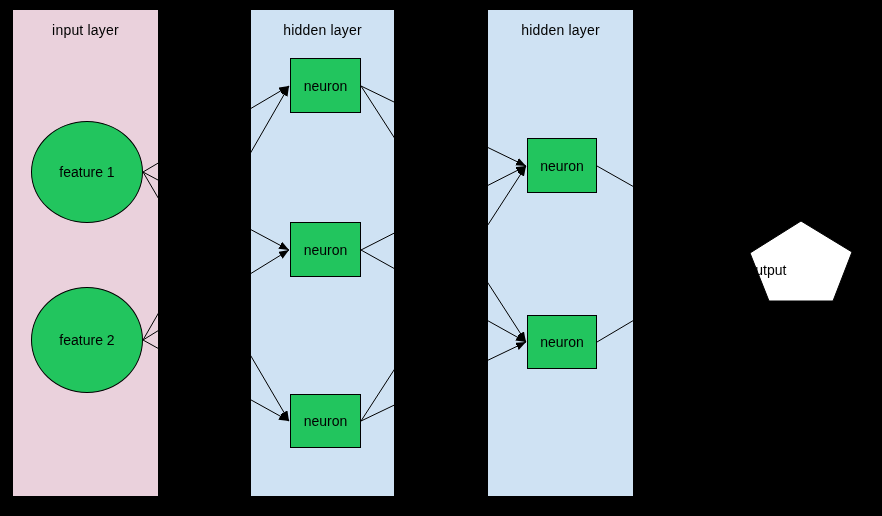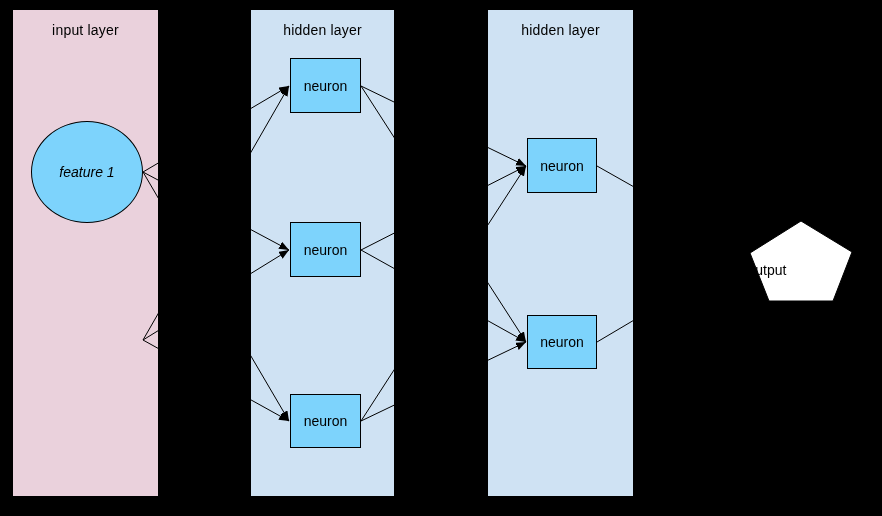--- a/index.html
+++ b/index.html
@@ -29,30 +29,30 @@
   }
   #edge-svg {
     position: absolute;
     left: 0;
     top: 0;
     width: 882px;
     height: 516px;
   }
   .node {
     position: absolute;
-    background: #7dd3fc;
+    background: #22c55e;
     border: 1px solid #000000;
     display: flex;
     align-items: center;
     justify-content: center;
     font-size: 14px;
     color: #000000;
     box-sizing: border-box;
   }
-  .node.ellipse { border-radius: 50%; font-style: italic; }
+  .node.ellipse { border-radius: 50%; }
   .pent-label {
     position: absolute;
     font-size: 14px;
     color: #000000;
     text-align: center;
   }
 </style>
 </head>
 <body>
 
@@ -93,20 +93,23 @@
         <line x1="597" y1="166" x2="749" y2="252" stroke="#000000" stroke-width="1" marker-end="url(#arrow)"></line>
         <line x1="597" y1="342" x2="749" y2="252" stroke="#000000" stroke-width="1" marker-end="url(#arrow)"></line>
       </g>
     <polygon points="801,221 852,252 833,301 769,301 750,253" fill="#ffffff" stroke="#000000" stroke-width="1"></polygon>
   </svg>
 
   <div class="node ellipse" style="left:31px; top:121px; width:112px; height:102px;">
     <span>feature 1</span>
   </div>
 
+  <div class="node ellipse" style="left:31px; top:287px; width:112px; height:106px;">
+    <span>feature 2</span>
+  </div>
 
   <div class="node" style="left:290px; top:58px; width:71px; height:55px;">
     <span>neuron</span>
   </div>
 
   <div class="node" style="left:290px; top:222px; width:71px; height:55px;">
     <span>neuron</span>
   </div>
 
   <div class="node" style="left:290px; top:394px; width:71px; height:54px;">

